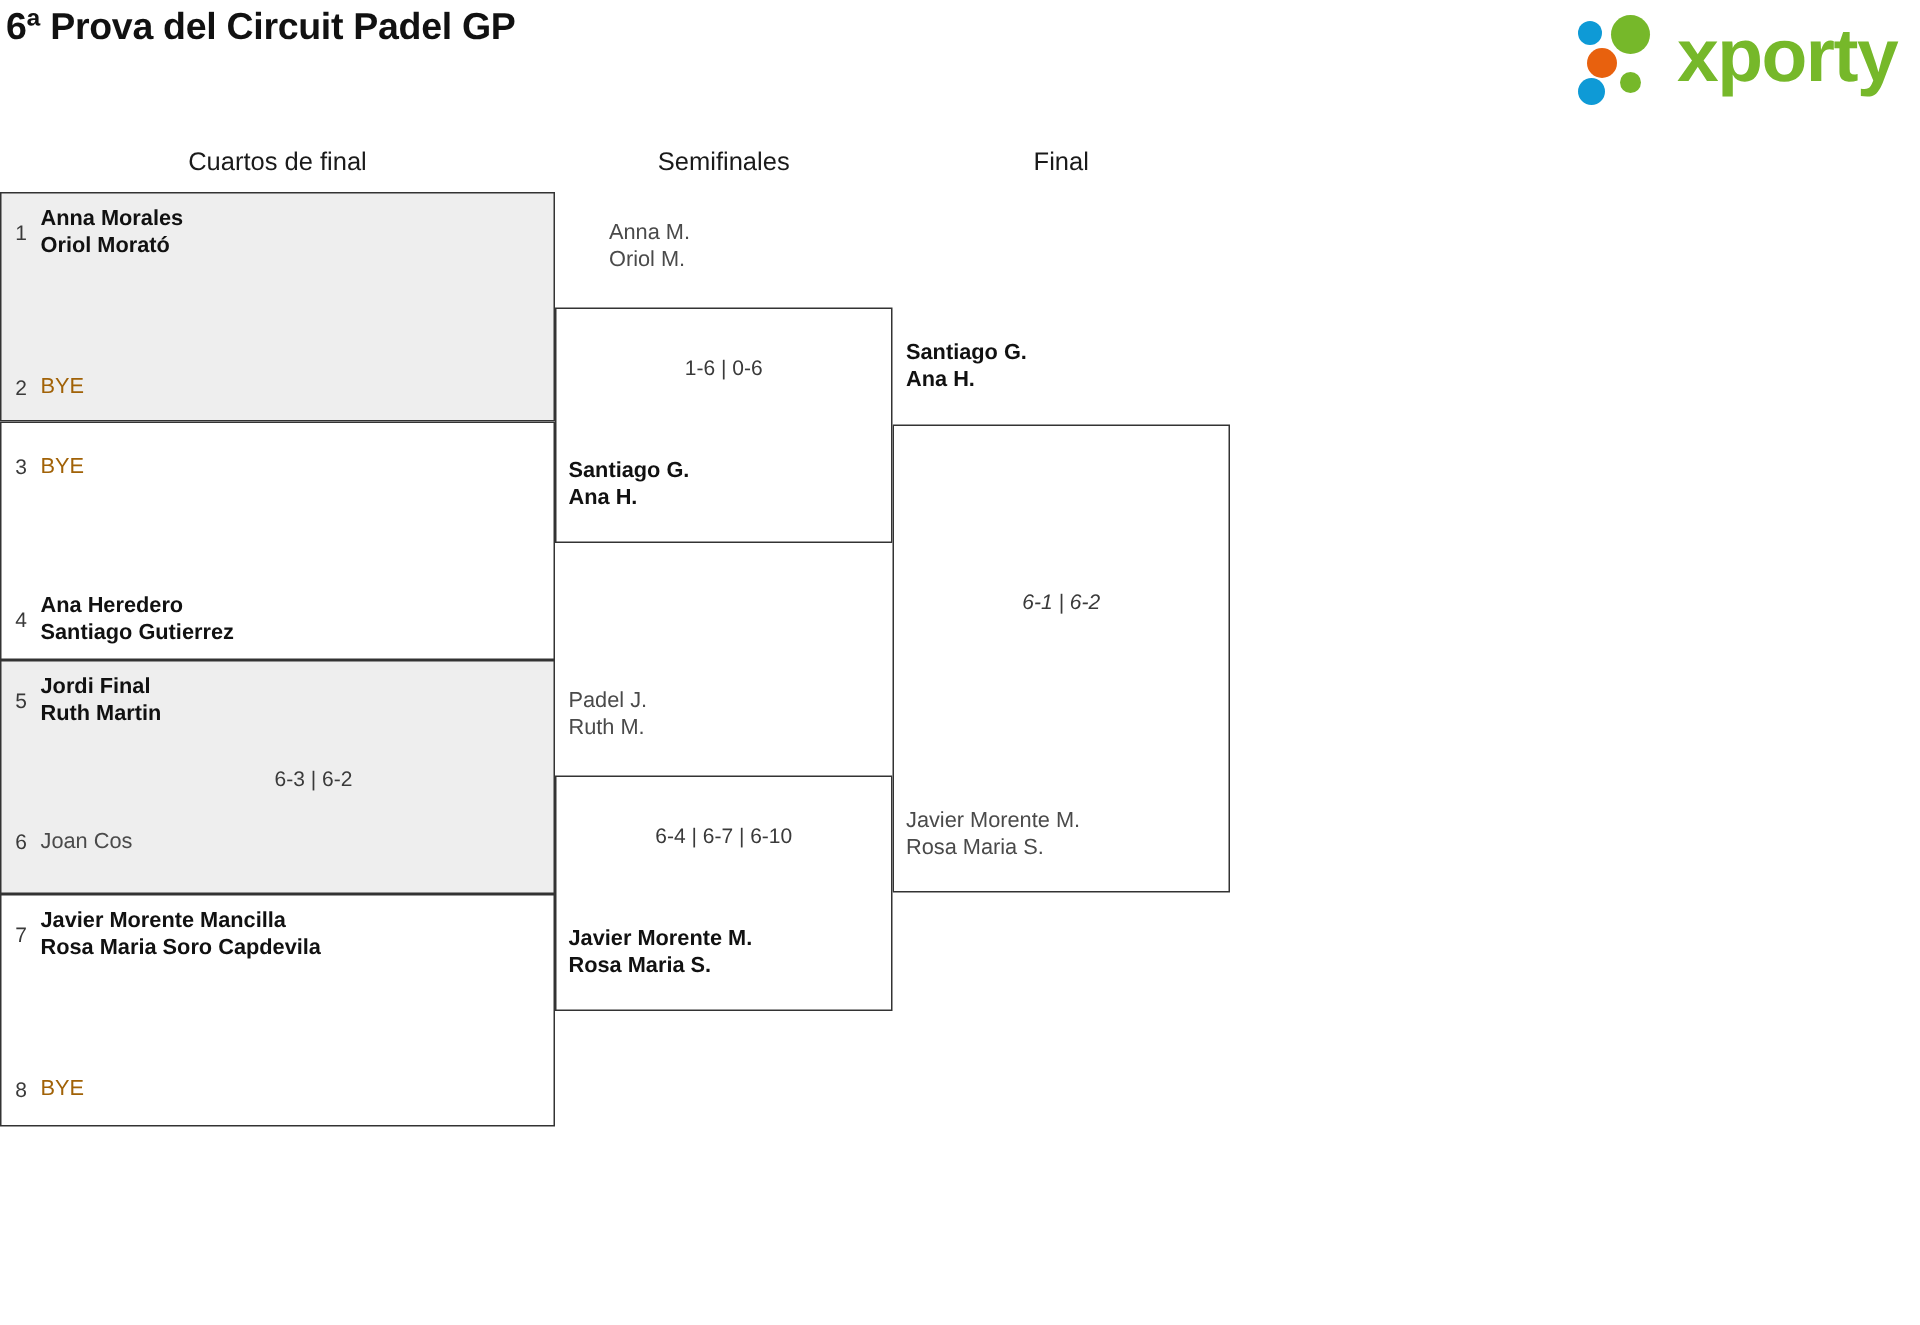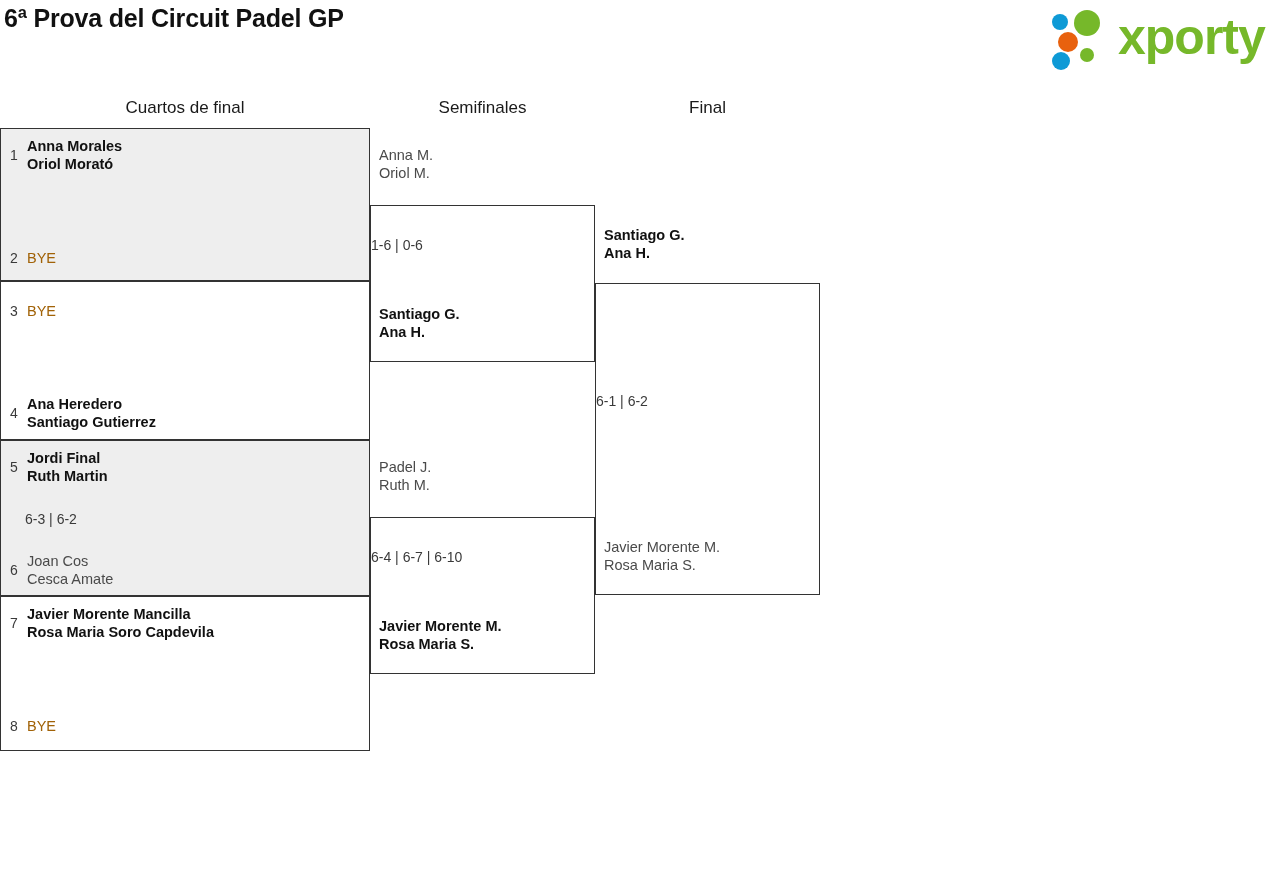--- a/index.html
+++ b/index.html
@@ -107,20 +107,21 @@
   .winner .names { font-weight: bold; color: #111111; }
   .loser  .names { font-weight: normal; color: #4a4a4a; }
   .bye    .names { font-weight: normal; color: #a16207; }
 
   .slot.no-seed .names { padding-left: 8px; }
 
   .score {
     position: absolute;
     left: 0;
     width: 100%;
+    text-align: center;
     font-size: 14px;
     color: #3a3a3a;
     line-height: 17px;
   }
 </style>
 </head>
 <body>
 
 <div id="header">
 
@@ -187,21 +188,20 @@
       <span class="names">
         <span class="nm">Jordi Final</span>
         <span class="nm">Ruth Martin</span>
       </span>
     </div>
     <div class="score" style="top:70px;margin-left:24px;">6-3 | 6-2</div>
     <div class="slot loser" style="top:111px;">
       <span class="seed">6</span>
       <span class="names">
         <span class="nm">Joan Cos</span>
-        <span class="nm">Cesca Amate</span>
       </span>
     </div>
   </div>
 
   <div class="match-box" style="left:0px; top:596px; width:370px; height:155px;">
     <div class="slot winner" style="top:8px;">
       <span class="seed">7</span>
       <span class="names">
         <span class="nm">Javier Morente Mancilla</span>
         <span class="nm">Rosa Maria Soro Capdevila</span>
@@ -210,21 +210,21 @@
     <div class="score" style="top:70px;"></div>
     <div class="slot bye" style="top:120px;">
       <span class="seed">8</span>
       <span class="names">
         <span class="nm">BYE</span>
       </span>
     </div>
   </div>
 
   <div class="match-box" style="left:370px; top:205px; width:225px; height:157px;">
-    <div class="slot loser no-seed" style="top:-60px;">
+    <div class="slot loser no-seed" style="top:-60px;padding-left:27px;">
       <span class="names">
         <span class="nm">Anna M.</span>
         <span class="nm">Oriol M.</span>
       </span>
     </div>
     <div class="score" style="top:31px;">1-6 | 0-6</div>
     <div class="slot winner no-seed" style="top:99px;">
       <span class="names">
         <span class="nm">Santiago G.</span>
         <span class="nm">Ana H.</span>
@@ -248,21 +248,21 @@
     </div>
   </div>
 
   <div class="match-box" style="left:595px; top:283px; width:225px; height:312px;">
     <div class="slot winner no-seed" style="top:-58px;">
       <span class="names">
         <span class="nm">Santiago G.</span>
         <span class="nm">Ana H.</span>
       </span>
     </div>
-    <div class="score" style="top:109px;">6-1 | 6-2</div>
+    <div class="score" style="top:109px;font-style:italic;">6-1 | 6-2</div>
     <div class="slot loser no-seed" style="top:254px;">
       <span class="names">
         <span class="nm">Javier Morente M.</span>
         <span class="nm">Rosa Maria S.</span>
       </span>
     </div>
   </div>
 
 </div>
 

